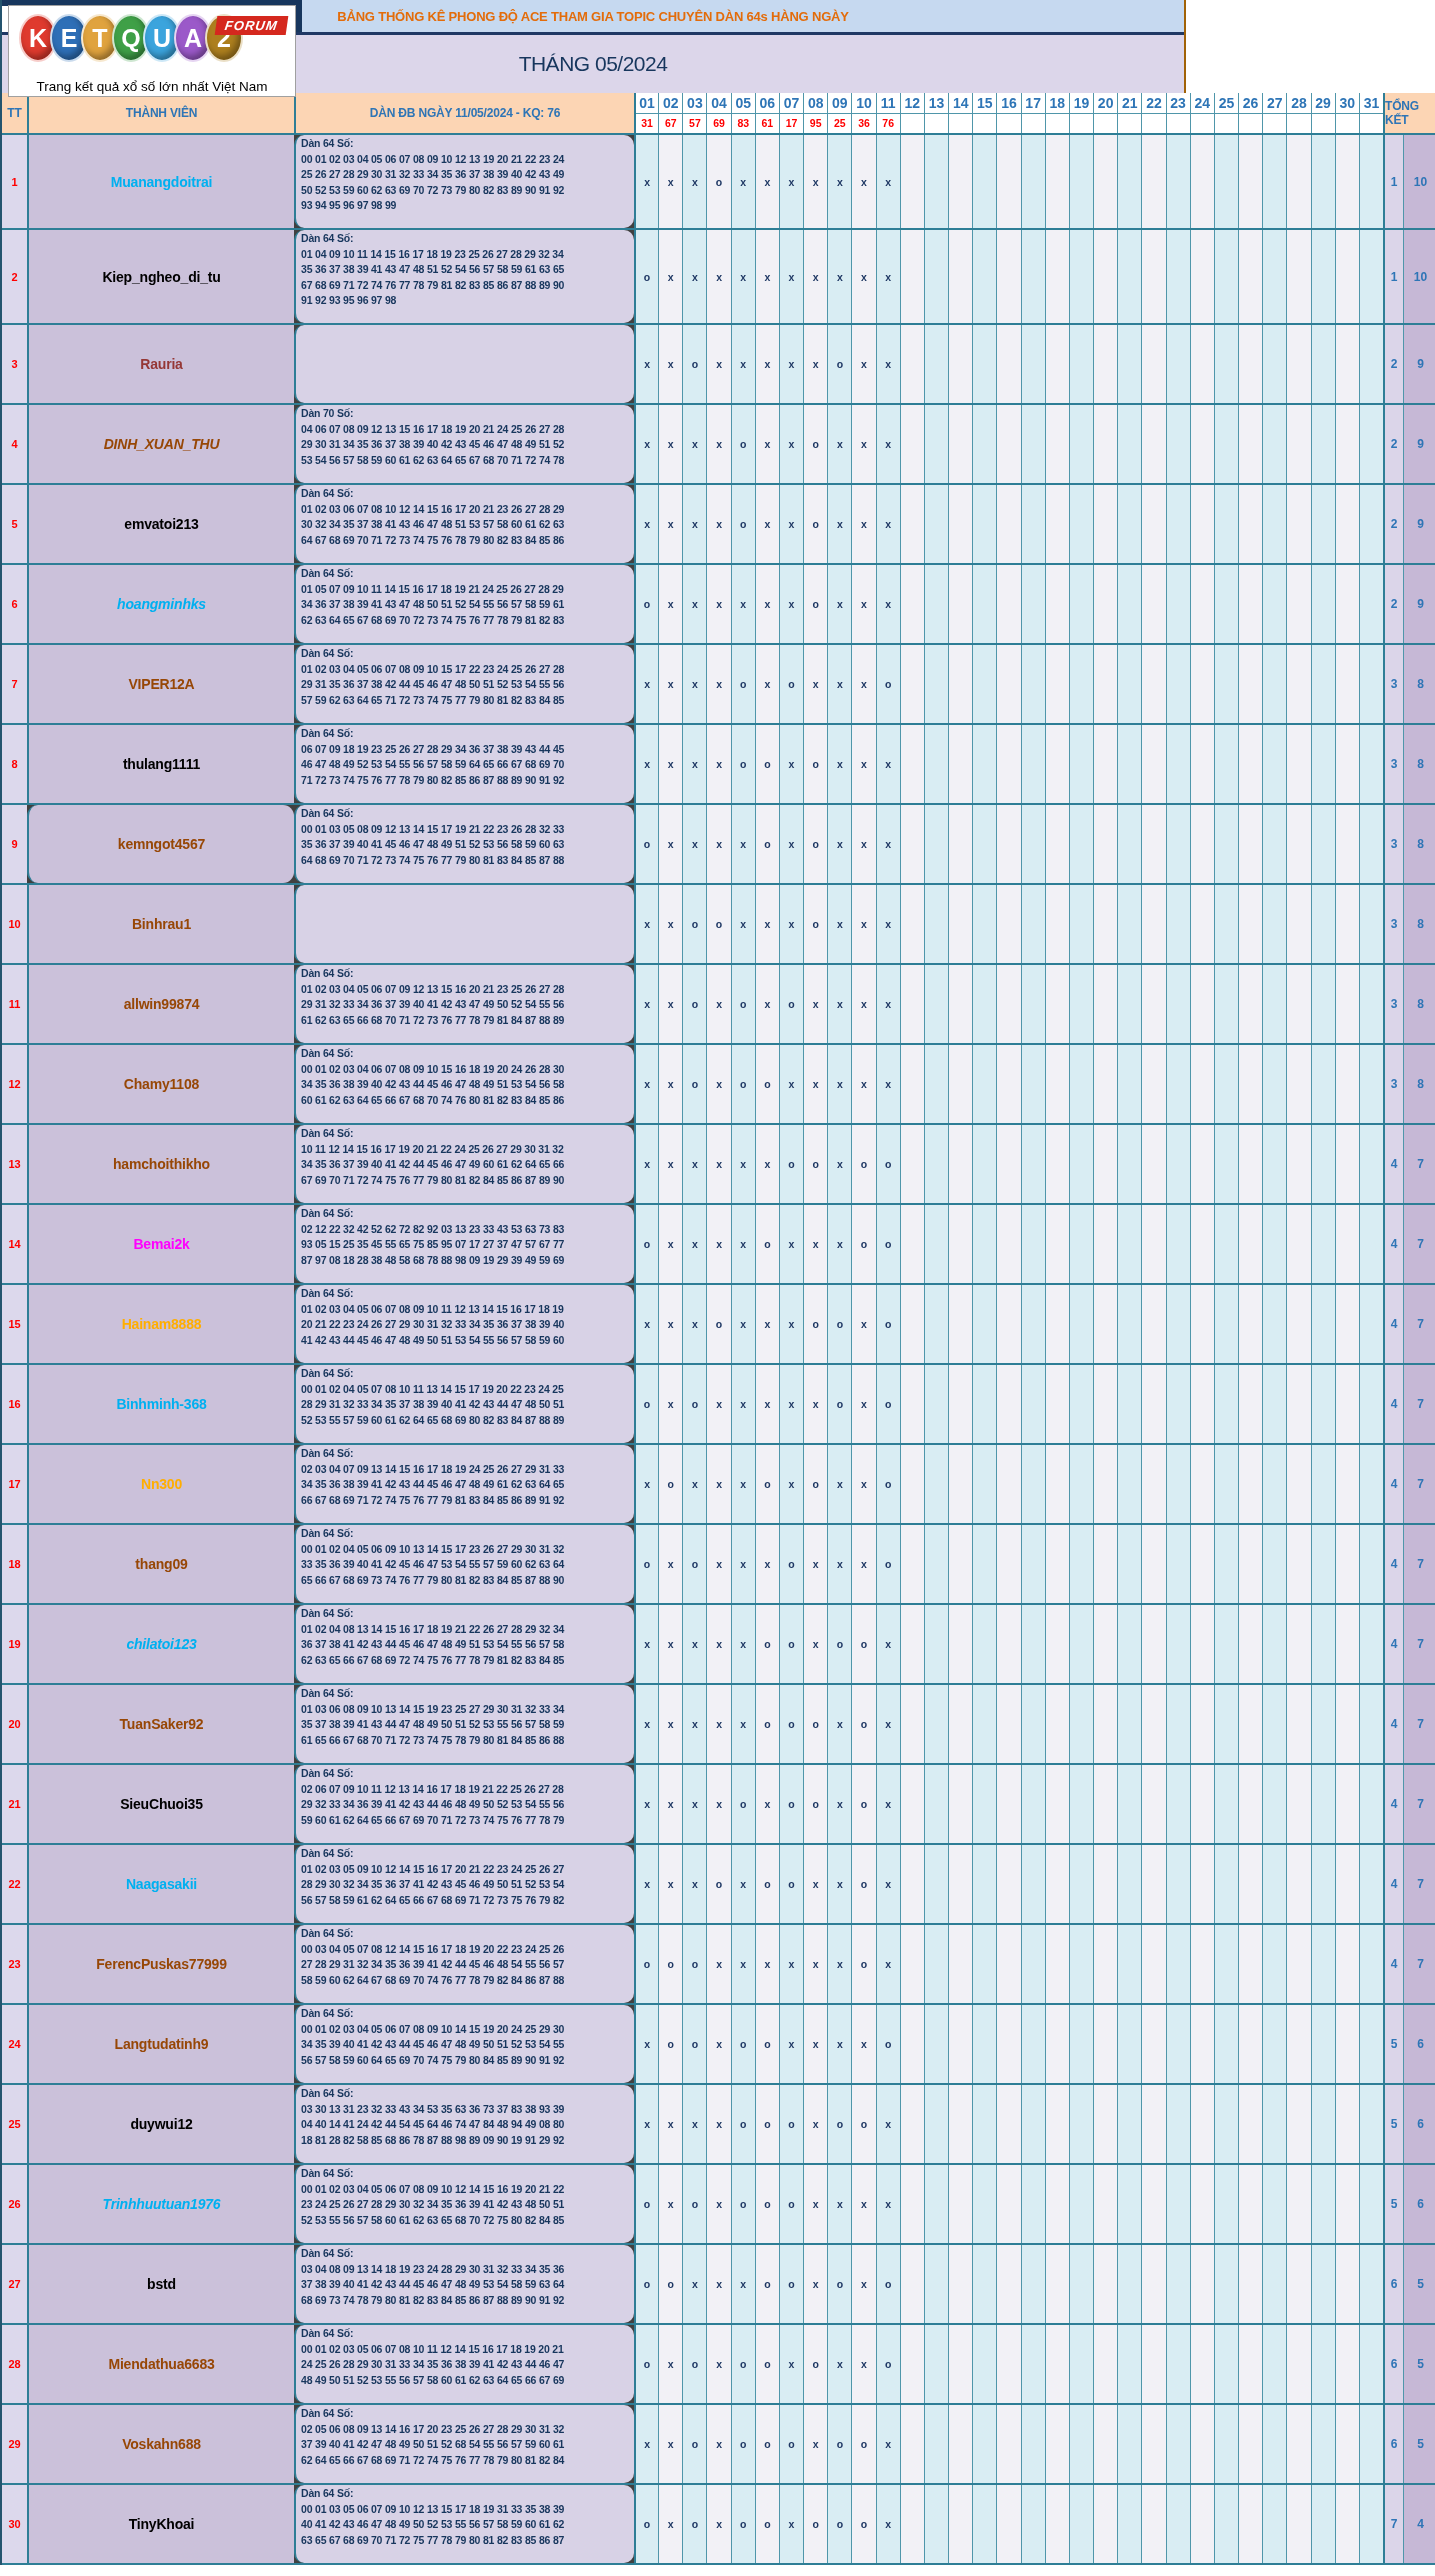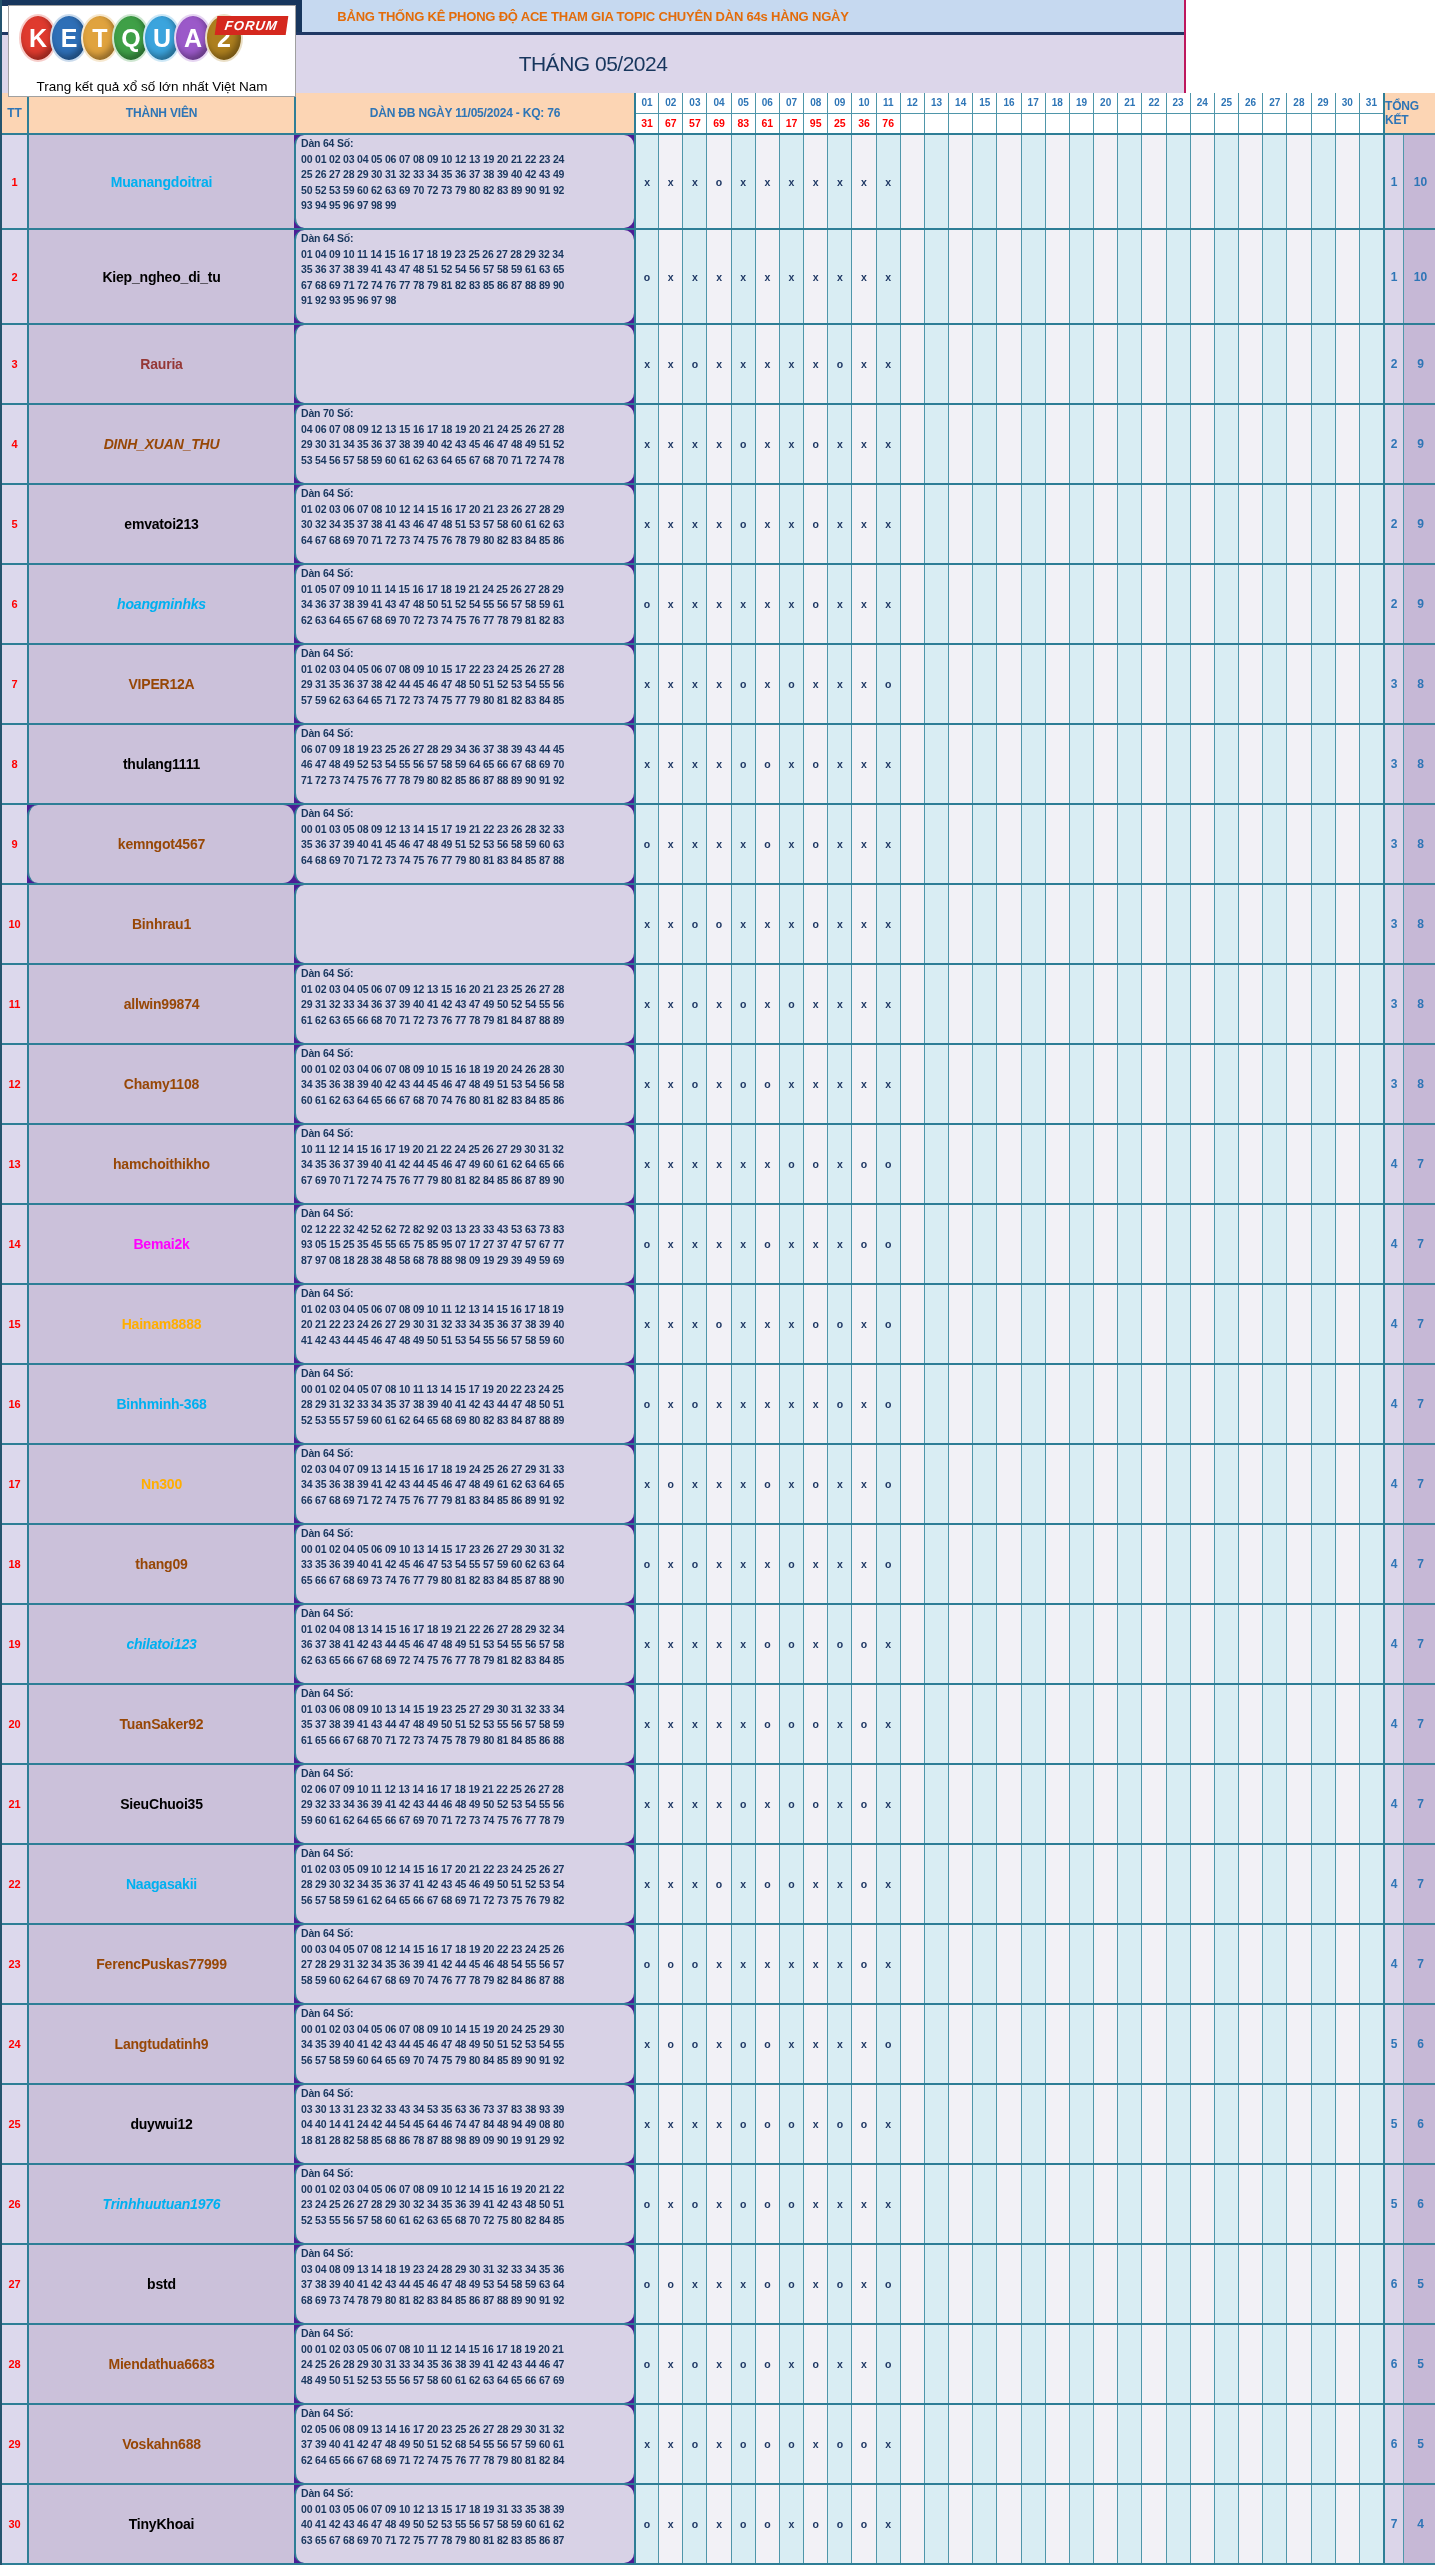--- a/index.html
+++ b/index.html
@@ -1,36 +1,36 @@
 <!DOCTYPE html>
 <html><head>
 <meta charset="utf-8">
 <style>
   html,body{margin:0;padding:0;background:#fff;}
   body{font-family:"Liberation Sans",sans-serif;-webkit-font-smoothing:antialiased;}
-  #app{position:relative;width:1186px;background:#4c1d95;border-left:2px solid #24546e;border-right:2px solid #be185d;box-sizing:border-box;}
+  #app{position:relative;width:1186px;background:#404040;border-left:2px solid #24546e;border-right:2px solid #a16207;box-sizing:border-box;}
 
   
   .hdr{position:relative;}
   .hdr-top{position:relative;display:flex;height:32px;border-bottom:3px solid #1f3864;}
   .hdr-top-left{width:292px;background:#fff;position:relative;}
   .hdr-top-left::before{content:"";position:absolute;left:0;top:0;width:100%;height:6px;background:#17365d;}
   .navy-bar{width:8px;background:#17365d;}
   .hdr-top-band{flex:1;background:#c6d9f0;}
   .hdr-title{position:absolute;left:0;top:0;width:100%;height:32px;display:flex;align-items:center;justify-content:center;color:#e36c0a;font-weight:bold;font-size:13px;letter-spacing:-0.2px;}
   .hdr-month{height:58px;background:#dcd6ea;display:flex;align-items:center;justify-content:center;}
   .hdr-month-text{color:#17365d;font-weight:normal;font-size:21px;letter-spacing:-0.5px;}
 
   .grid-row{display:grid;grid-template-columns:25px 267px 340px repeat(31,1fr) 20px 34px;width:1435px;box-sizing:border-box;}
   .hdr-cols{height:42px;border-bottom:2px solid #2e7e96;}
   .hcell{display:flex;align-items:center;justify-content:center;background:#fcd5b4;color:#2e75b6;font-weight:bold;font-size:12px;border-left:2px solid #2e7e96;letter-spacing:-0.2px;}
   .hcell:first-child{border-left:none;}
   .day-h{display:flex;flex-direction:column;border-left:1px solid #4f96aa;background:#fff;}
   .day-h.first{border-left:2px solid #2e7e96;}
-  .day-h .dnum{flex:1;display:flex;align-items:center;justify-content:center;color:#2e75b6;font-weight:bold;font-size:10px;border-bottom:1px solid #4f96aa;}
+  .day-h .dnum{flex:1;display:flex;align-items:center;justify-content:center;color:#2e75b6;font-weight:bold;font-size:14px;border-bottom:1px solid #4f96aa;}
   .day-h .dres{flex:1;display:flex;align-items:center;justify-content:center;color:#f00;font-weight:bold;font-size:10.5px;}
   .tot-h{grid-column:span 2;}
 
   
   .logo-box{position:absolute;left:6px;top:5px;width:288px;height:92px;background:#fff;border:1px solid #a0a0a0;z-index:5;box-sizing:border-box;display:flex;flex-direction:column;align-items:center;justify-content:flex-end;cursor:pointer;}
   .logo-letters{position:absolute;left:10px;top:8px;display:flex;align-items:center;}
   .logo-letter{display:flex;align-items:center;justify-content:center;width:34px;height:44px;border-radius:50%;color:#fff;font-weight:bold;font-size:25px;margin-right:-7px;border:2px solid rgba(255,255,255,.75);box-shadow:inset -3px -4px 6px rgba(0,0,0,.35);}
   .forum-badge{position:absolute;right:8px;top:10px;background:#d5281e;color:#fff;font-style:italic;font-weight:bold;font-size:13px;padding:2px 9px;transform:skewX(-8deg);letter-spacing:1px;}
   .logo-tagline{font-size:13.5px;color:#000;margin-bottom:2px;white-space:nowrap;}
 

